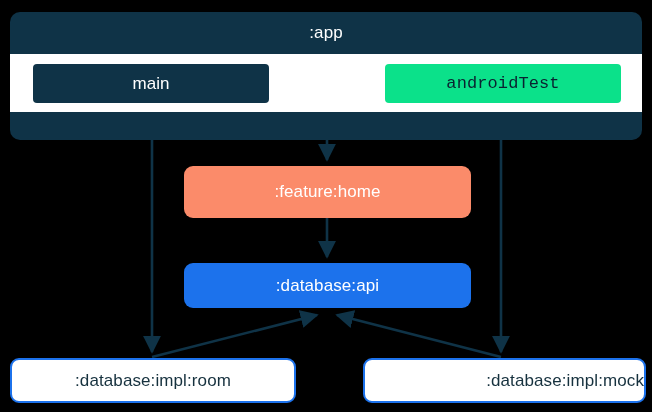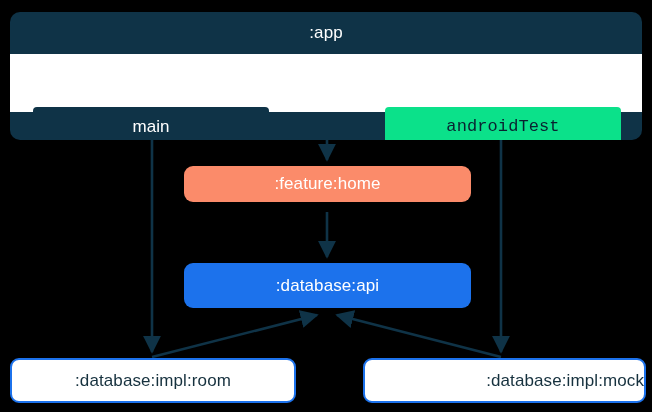--- a/index.html
+++ b/index.html
@@ -73,42 +73,41 @@
 
   .source-set {
     position: absolute;
     top: 10px;
     height: 39px;
     border-radius: 4px;
     display: flex;
     align-items: center;
     justify-content: center;
     font-size: 17px;
-    margin-top: 43px;
   }
   #node-main {
     left: 23px;
     width: 236px;
     background: #0F3347;
     color: #FFFFFF;
   }
   #node-androidtest {
     left: 375px;
     width: 236px;
     background: #0BE18A;
     color: #0A2230;
     font-family: Liberation Mono, monospace;
   }
 
   
   #node-feature-home {
     left: 184px;
     top: 166px;
     width: 287px;
-    height: 36px;
+    height: 52px;
     background: #FB8B6A;
     color: #FFFFFF;
   }
   #node-database-api {
     left: 184px;
     top: 263px;
     width: 287px;
     height: 45px;
     background: #1C72EC;
     color: #FFFFFF;

